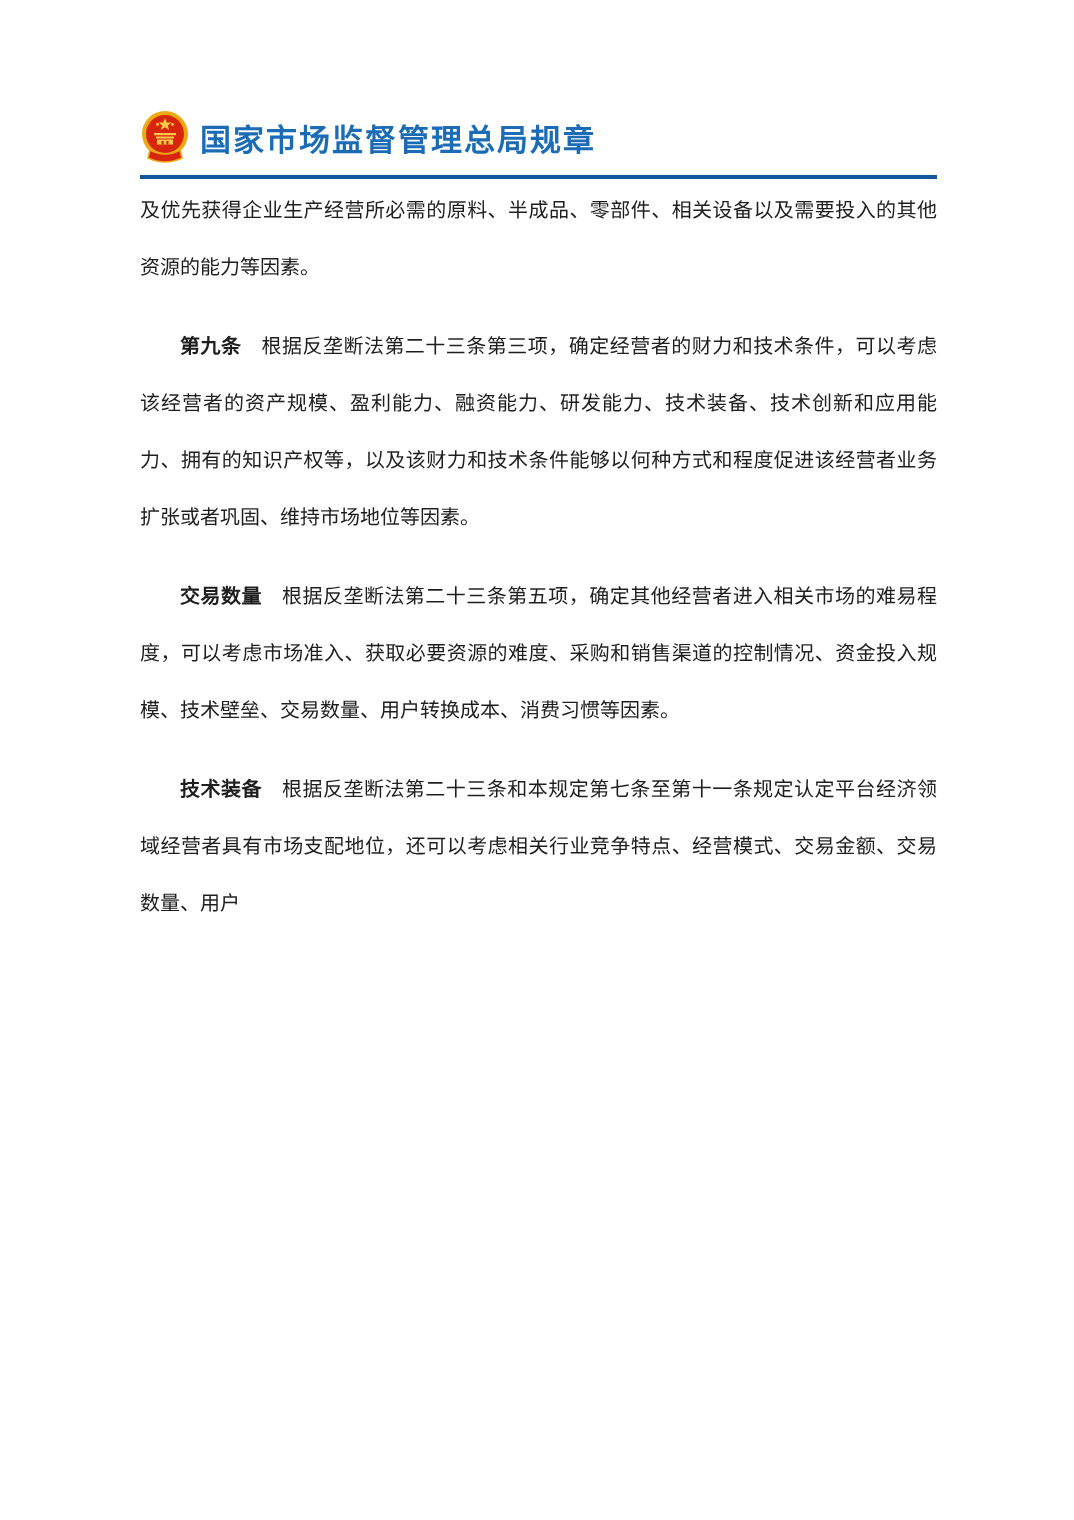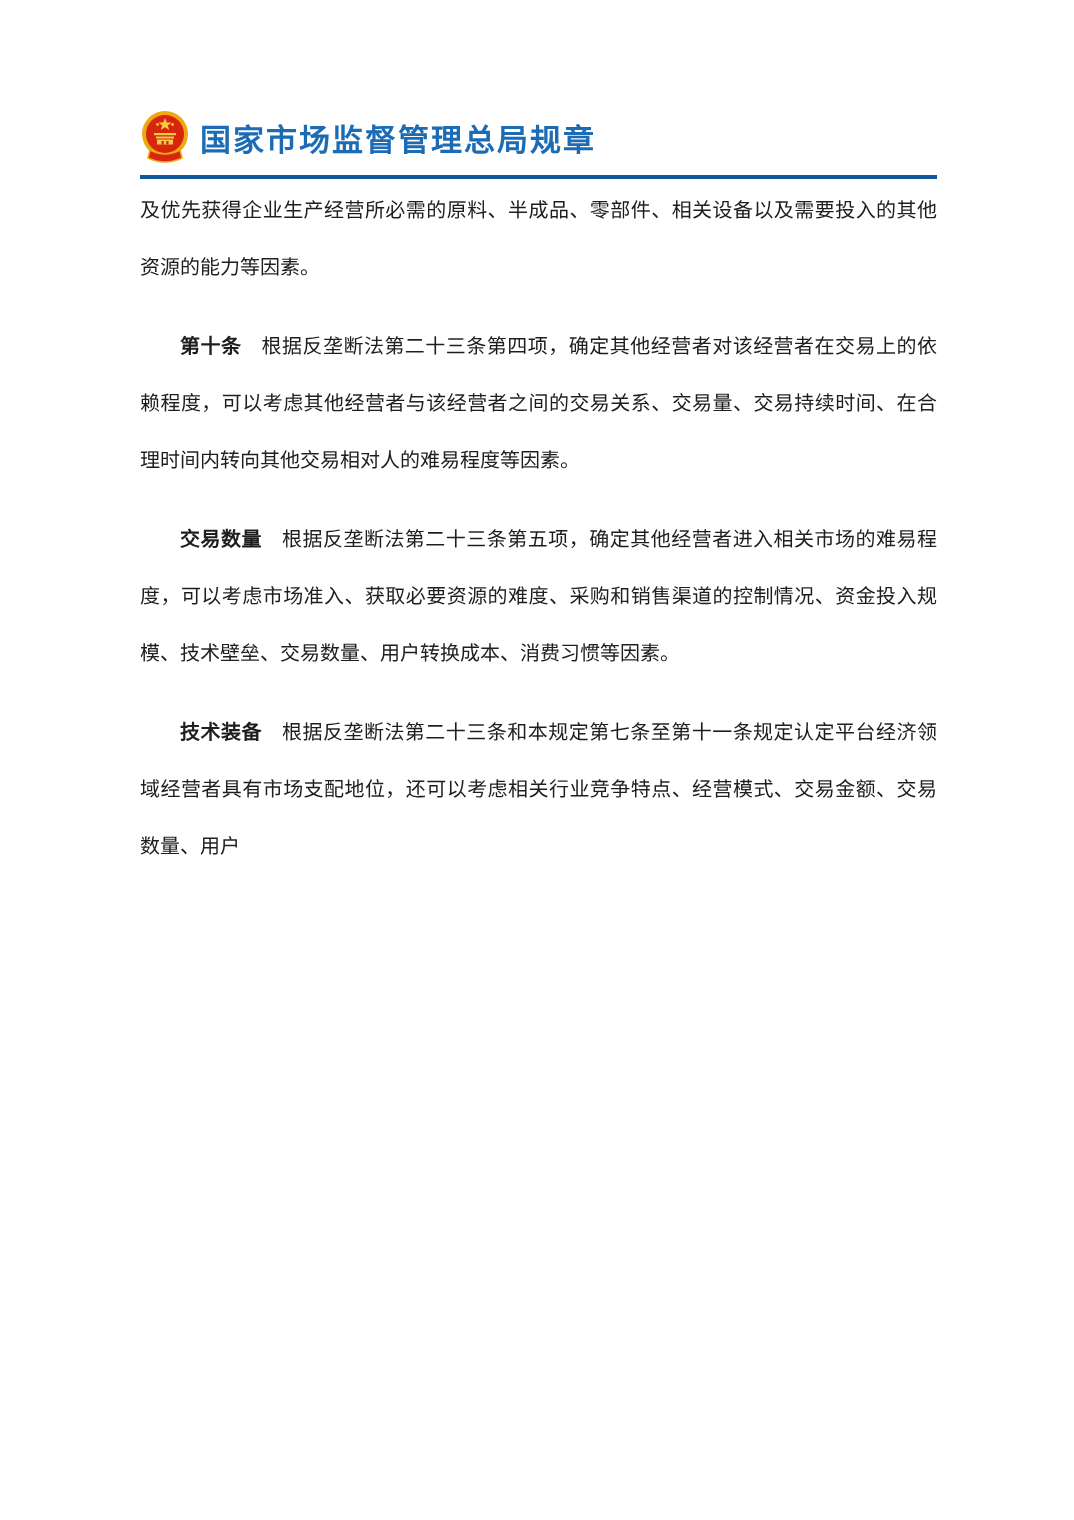--- a/index.html
+++ b/index.html
@@ -133,21 +133,21 @@
       <rect x="26.3" y="31" width="2.2" height="3.5" fill="#d8250e"></rect>
 
       <path d="M10 40 Q25 48 40 40 L42 48 Q25 56 8 48 Z" fill="#d8250e" stroke="#eda912" stroke-width="1.6"></path>
     </svg>
     <div class="header-title">国家市场监督管理总局规章</div>
   </div>
   <div class="header-rule"></div>
 
   <div class="doc-body">
     <p class="para no-indent"><b class="para-heading"></b><span>及优先获得企业生产经营所必需的原料、半成品、零部件、相关设备以及需要投入的其他资源的能力等因素。</span></p>
-    <p class="para"><b class="para-heading">第十条</b><span>根据反垄断法第二十三条第四项，确定其他经营者对该经营者在交易上的依赖程度，可以考虑其他经营者与该经营者之间的交易关系、交易量、交易持续时间、在合理时间内转向其他交易相对人的难易程度等因素。</span></p>
+    <p class="para"><b class="para-heading">第九条</b><span>根据反垄断法第二十三条第三项，确定经营者的财力和技术条件，可以考虑该经营者的资产规模、盈利能力、融资能力、研发能力、技术装备、技术创新和应用能力、拥有的知识产权等，以及该财力和技术条件能够以何种方式和程度促进该经营者业务扩张或者巩固、维持市场地位等因素。</span></p>
     <p class="para"><b class="para-heading">交易数量</b><span>根据反垄断法第二十三条第五项，确定其他经营者进入相关市场的难易程度，可以考虑市场准入、获取必要资源的难度、采购和销售渠道的控制情况、资金投入规模、技术壁垒、交易数量、用户转换成本、消费习惯等因素。</span></p>
     <p class="para"><b class="para-heading">技术装备</b><span>根据反垄断法第二十三条和本规定第七条至第十一条规定认定平台经济领域经营者具有市场支配地位，还可以考虑相关行业竞争特点、经营模式、交易金额、交易数量、用户</span></p>
   </div>
 
   <div class="page-number">– 5 –</div>
   <div class="footer-rule"></div>
   <div class="footer-publisher">国家市场监督管理总局发布</div>
 
 </div>
 

